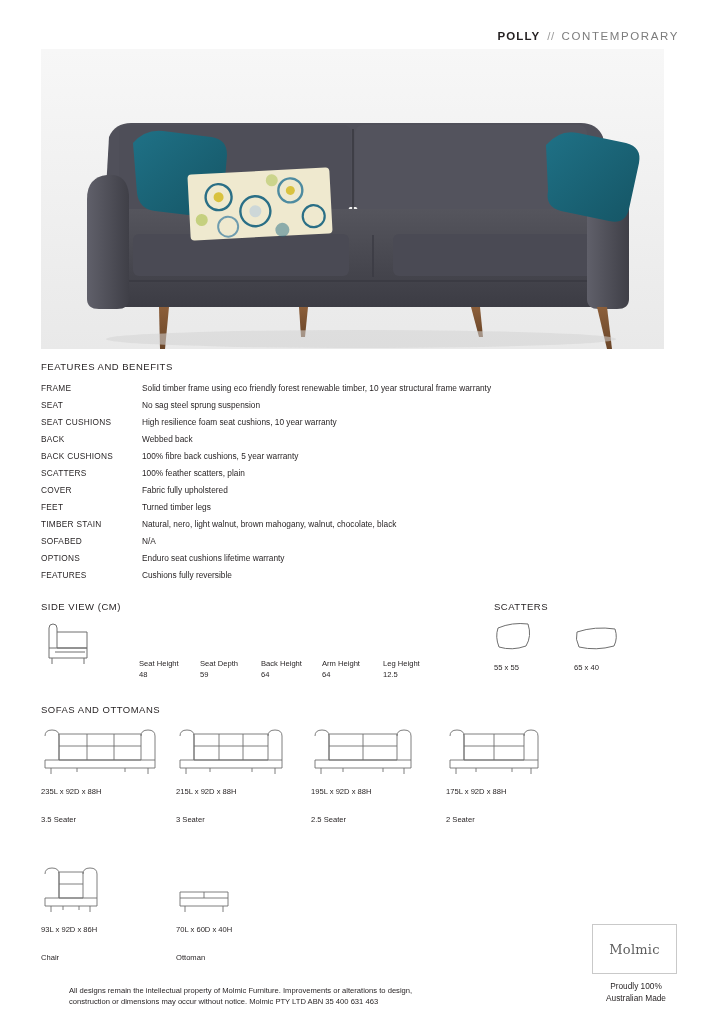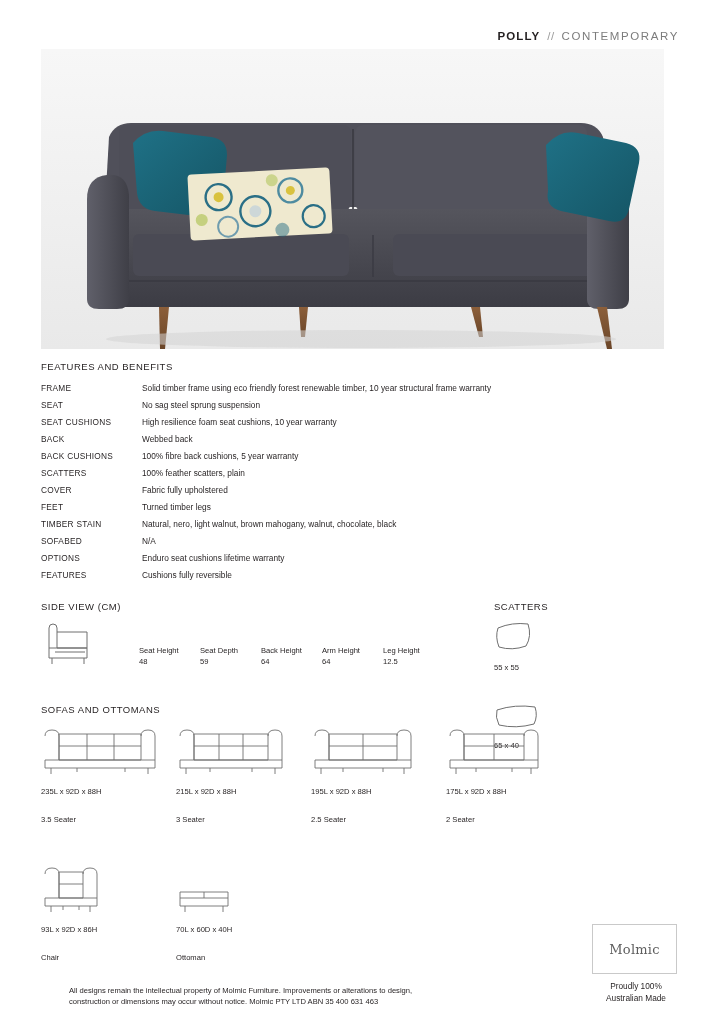--- a/index.html
+++ b/index.html
@@ -92,34 +92,33 @@
     left: 41px;
     top: 622px;
     display: flex;
     align-items: flex-start;
   }
   .sv-icon { width: 64px; height: 46px; }
   .sv-measures {
     display: flex;
     align-items: flex-start;
     margin-left: 34px;
-    margin-top: 24px;
+    margin-top: 37px;
   }
   .sv-item { width: 61px; }
   .sv-item .nm { font-size: 7.6px; color: #231f20; }
   .sv-item .vl { font-size: 7.6px; color: #231f20; margin-top: 2px; }
 
   
   .scatters-block {
     position: absolute;
     left: 494px;
     top: 618px;
     display: flex;
     gap: 24px;
-    flex-direction: column;
   }
   .sc-item { width: 56px; }
   .sc-item .shape { height: 36px; }
   .sc-item .lbl { font-size: 7.6px; color: #231f20; margin-top: 5px; }
 
   
   .sofas {
     position: absolute;
     left: 41px;
     top: 716px;

